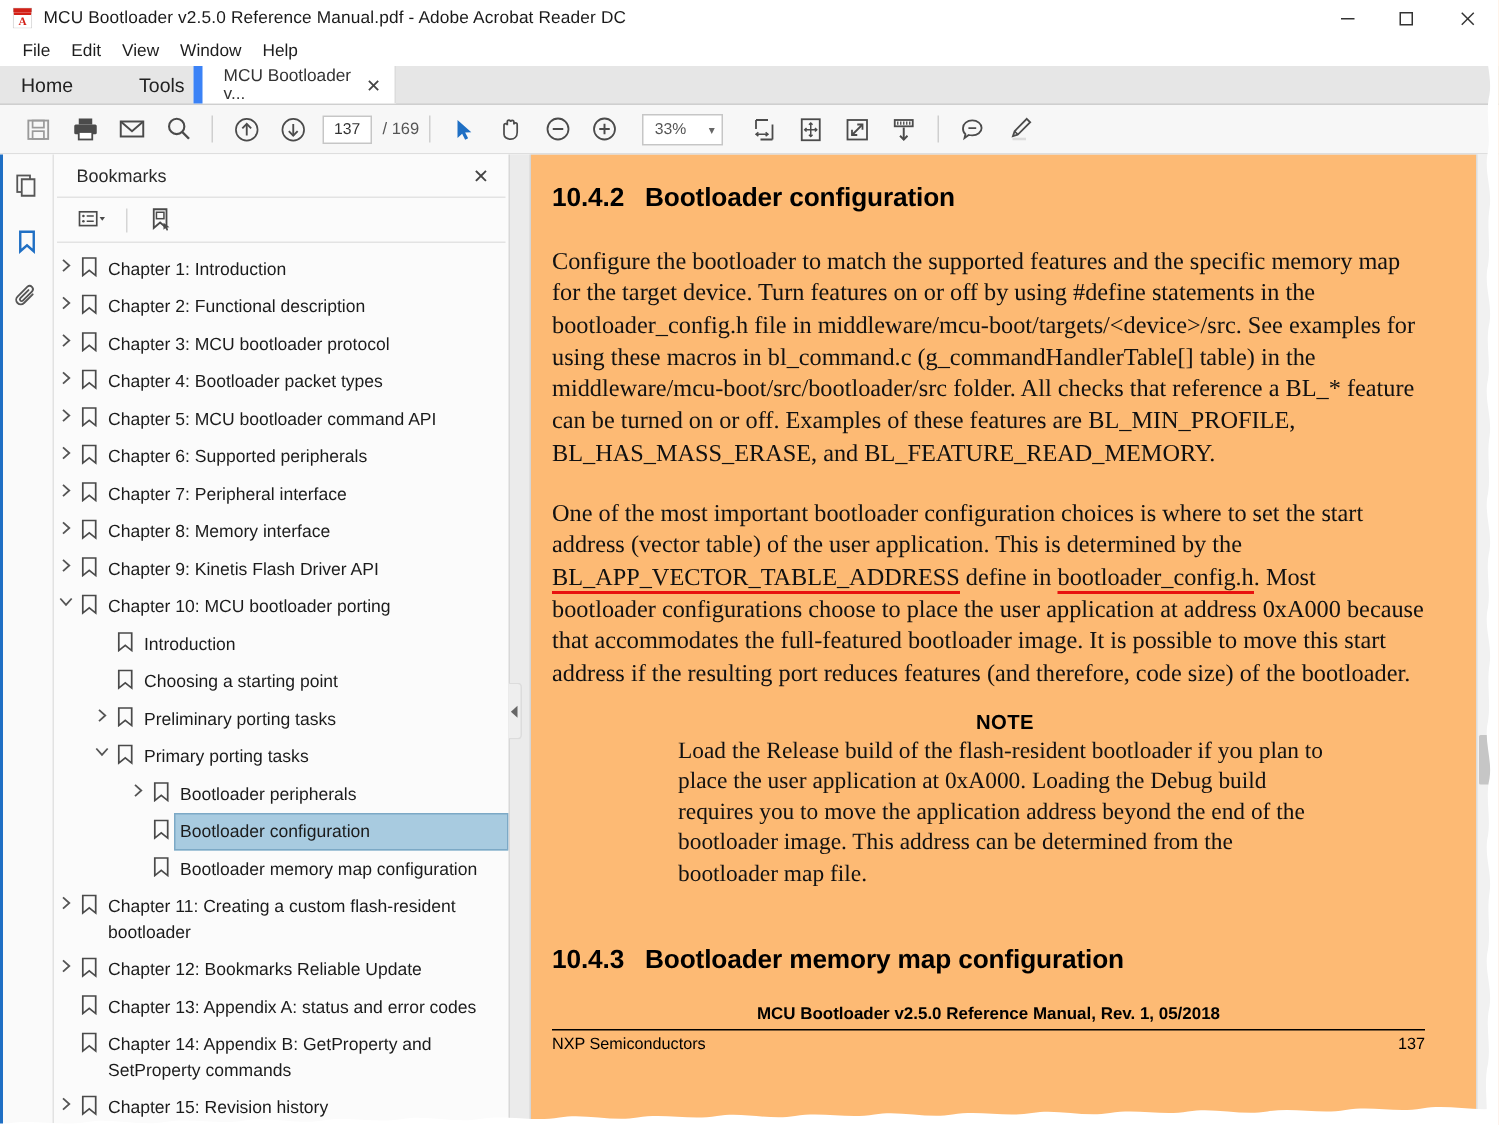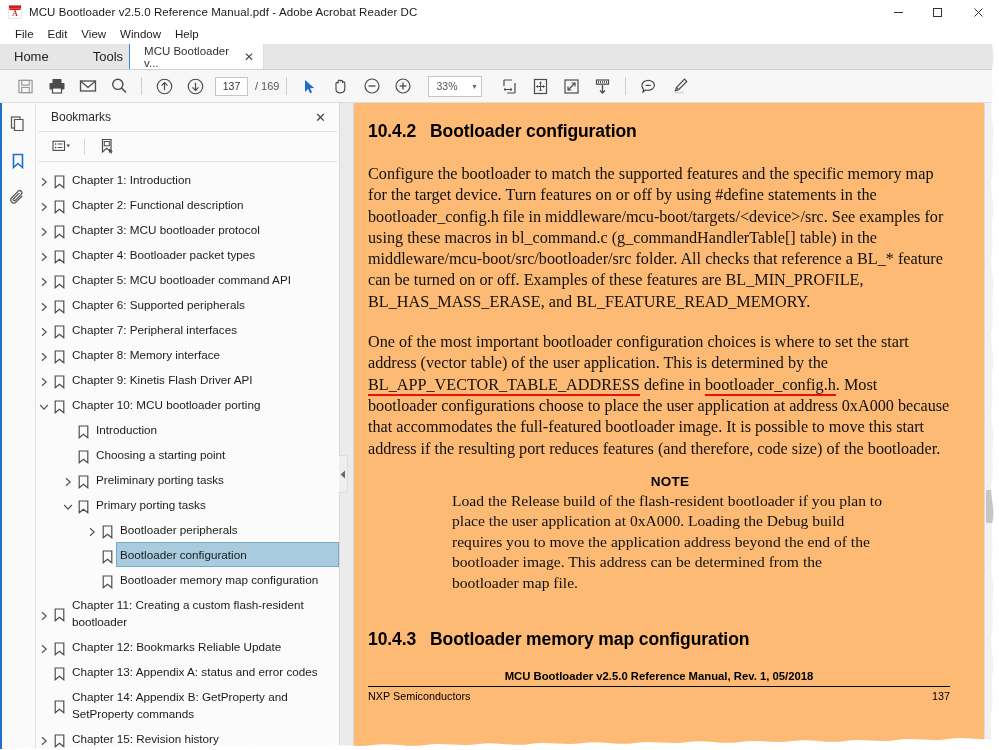--- a/index.html
+++ b/index.html
@@ -94,21 +94,21 @@
   }
   .doc-tab {
     background: #ffffff;
     width: 135px;
     display: flex;
     align-items: center;
     justify-content: space-between;
     padding: 0 9px 0 14px;
     font-size: 11.5px;
     color: #333;
-    border-left: 1px solid #3b82f6;
+    border-left: 6px solid #3b82f6;
     border-right: 1px solid #dcdcdc;
     position: relative;
     z-index: 2;
   }
   .doc-tab .tab-close {
     font-size: 12px; color: #444; line-height: 1;
   }
   .tab-filler { flex: 1; background: #e6e6e6; }
 
   
@@ -222,21 +222,21 @@
   .bm-tb-sep { width:1px; height:16px; background:#d5d5d5; margin:0 3px; }
 
   .bm-list {
     flex: 1;
     overflow: hidden;
     padding-top: 5px;
     position: relative;
   }
   .bm-row {
     display: flex;
-    align-items: center;
+    align-items: flex-start;
     min-height: 25px;
     padding-right: 0;
     font-size: 11.7px;
     color: #1b1b1b;
     line-height: 17px;
   }
   .bm-twisty {
     width: 15px; flex: none;
     display: flex; align-items: flex-start; justify-content: center;
     padding-top: 5px;
@@ -700,21 +700,21 @@
             <span class="bm-twisty">
               <svg width="8" height="10" viewBox="0 0 8 10">
                 <polyline points="2,1.2 6.2,5 2,8.8" fill="none" stroke="#555" stroke-width="1.2"></polyline>
               </svg>
             </span>
             <span class="bm-ico">
               <svg width="11" height="14" viewBox="0 0 11 14">
                 <path d="M1.2 1 H9.8 V12.7 L5.5 9.2 L1.2 12.7 Z" fill="none" stroke="#4a4a4a" stroke-width="1.15"></path>
               </svg>
             </span>
-            <span class="bm-label">Chapter 7: Peripheral interfaces</span>
+            <span class="bm-label">Chapter 7: Peripheral interface</span>
           </div>
           <div class="bm-row" style="margin-left: 0px;">
             <span class="bm-twisty">
               <svg width="8" height="10" viewBox="0 0 8 10">
                 <polyline points="2,1.2 6.2,5 2,8.8" fill="none" stroke="#555" stroke-width="1.2"></polyline>
               </svg>
             </span>
             <span class="bm-ico">
               <svg width="11" height="14" viewBox="0 0 11 14">
                 <path d="M1.2 1 H9.8 V12.7 L5.5 9.2 L1.2 12.7 Z" fill="none" stroke="#4a4a4a" stroke-width="1.15"></path>

